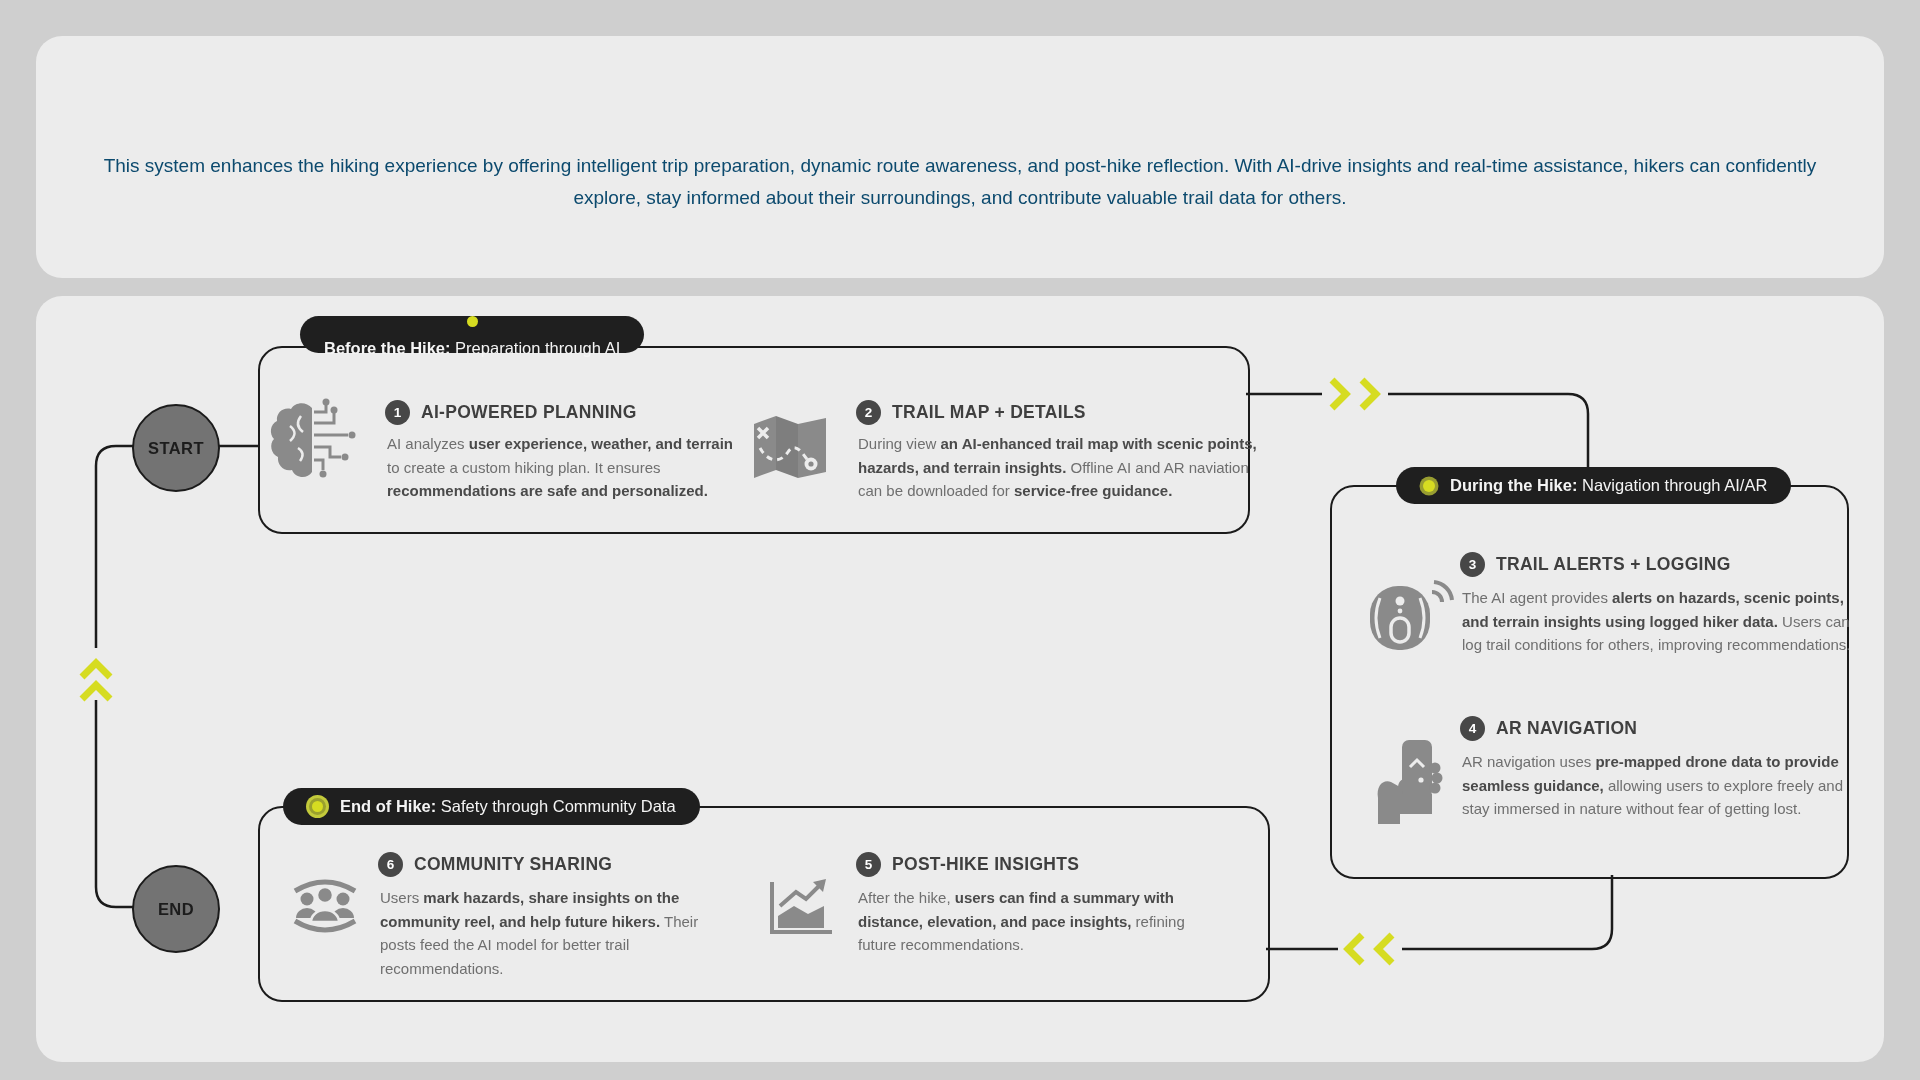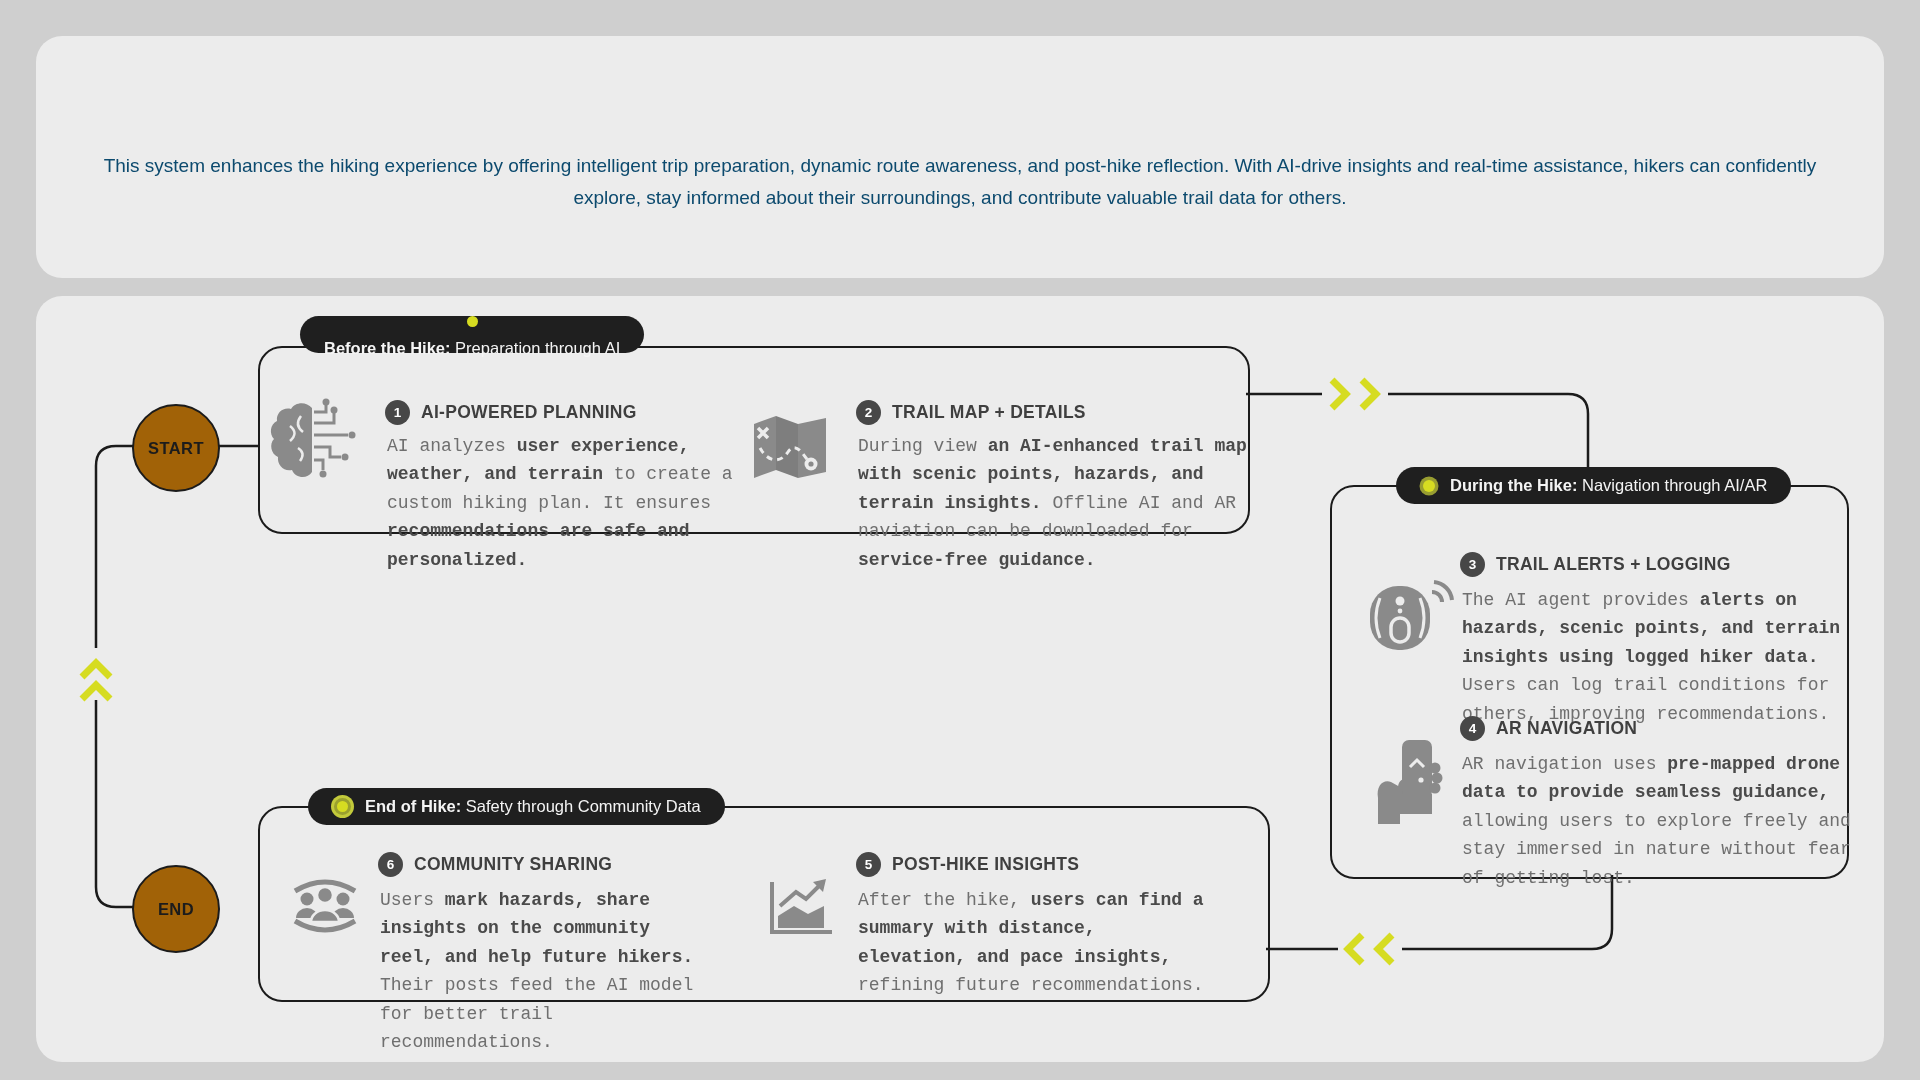--- a/index.html
+++ b/index.html
@@ -17,35 +17,35 @@
   #box-before{left:258px;top:346px;width:988px;height:184px;}
   #box-during{left:1330px;top:485px;width:515px;height:390px;}
   #box-end{left:258px;top:806px;width:1008px;height:192px;}
 
   .badge{position:absolute;z-index:3;height:37px;background:#1f1f1f;border-radius:20px;
     display:flex;align-items:center;gap:12px;padding:0 24px;color:#f4f4f4;font-size:16.5px;}
   .badge-text{white-space:pre;}
   .badge-text .b{font-weight:bold;}
   #badge-before{left:300px;top:316px;flex-direction:column;}
   #badge-during{left:1396px;top:467px;}
-  #badge-end{left:308px;top:788px;}
+  #badge-end{left:283px;top:788px;}
   .dot{border-radius:50%;background:#d6dc21;flex:none;}
   .dot-plain{width:11px;height:11px;}
   .dot-ring{width:12px;height:12px;box-shadow:0 0 0 3.5px #989d31;margin:0 3px;}
   .dot-ring2{width:11px;height:11px;box-shadow:0 0 0 3px #9aa02e,0 0 0 6px #c3ca3b;margin:0 5px;}
 
   .step-head{position:absolute;display:flex;align-items:center;gap:11px;z-index:2;}
   .num{width:25px;height:25px;border-radius:50%;background:#474747;color:#fff;
     font-size:13.5px;font-weight:bold;display:flex;align-items:center;justify-content:center;flex:none;}
   .step-title{font-size:17.5px;font-weight:bold;color:#3f3f3f;letter-spacing:0.3px;white-space:nowrap;}
-  .step-body{position:absolute;font-size:18px;line-height:1.58;color:#6f6f6f;z-index:2;font-family:Liberation Mono, monospace;}
+  .step-body{position:absolute;font-size:15px;line-height:1.58;color:#6f6f6f;z-index:2;}
   .step-body .b{font-weight:bold;color:#4a4a4a;}
   .icon{position:absolute;z-index:2;}
 
-  .node{position:absolute;z-index:3;width:84px;height:84px;border-radius:50%;background:#a16207;
+  .node{position:absolute;z-index:3;width:84px;height:84px;border-radius:50%;background:#737373;
     border:2.5px solid #1b1b1b;display:flex;align-items:center;justify-content:center;
     font-weight:bold;font-size:16.5px;color:#1c1c1c;letter-spacing:0.4px;}
   #start-node{left:132px;top:404px;}
   #end-node{left:132px;top:865px;}
 
   #connector-svg{position:absolute;left:0;top:0;z-index:0;}
 </style>
 </head>
 <body>
 

